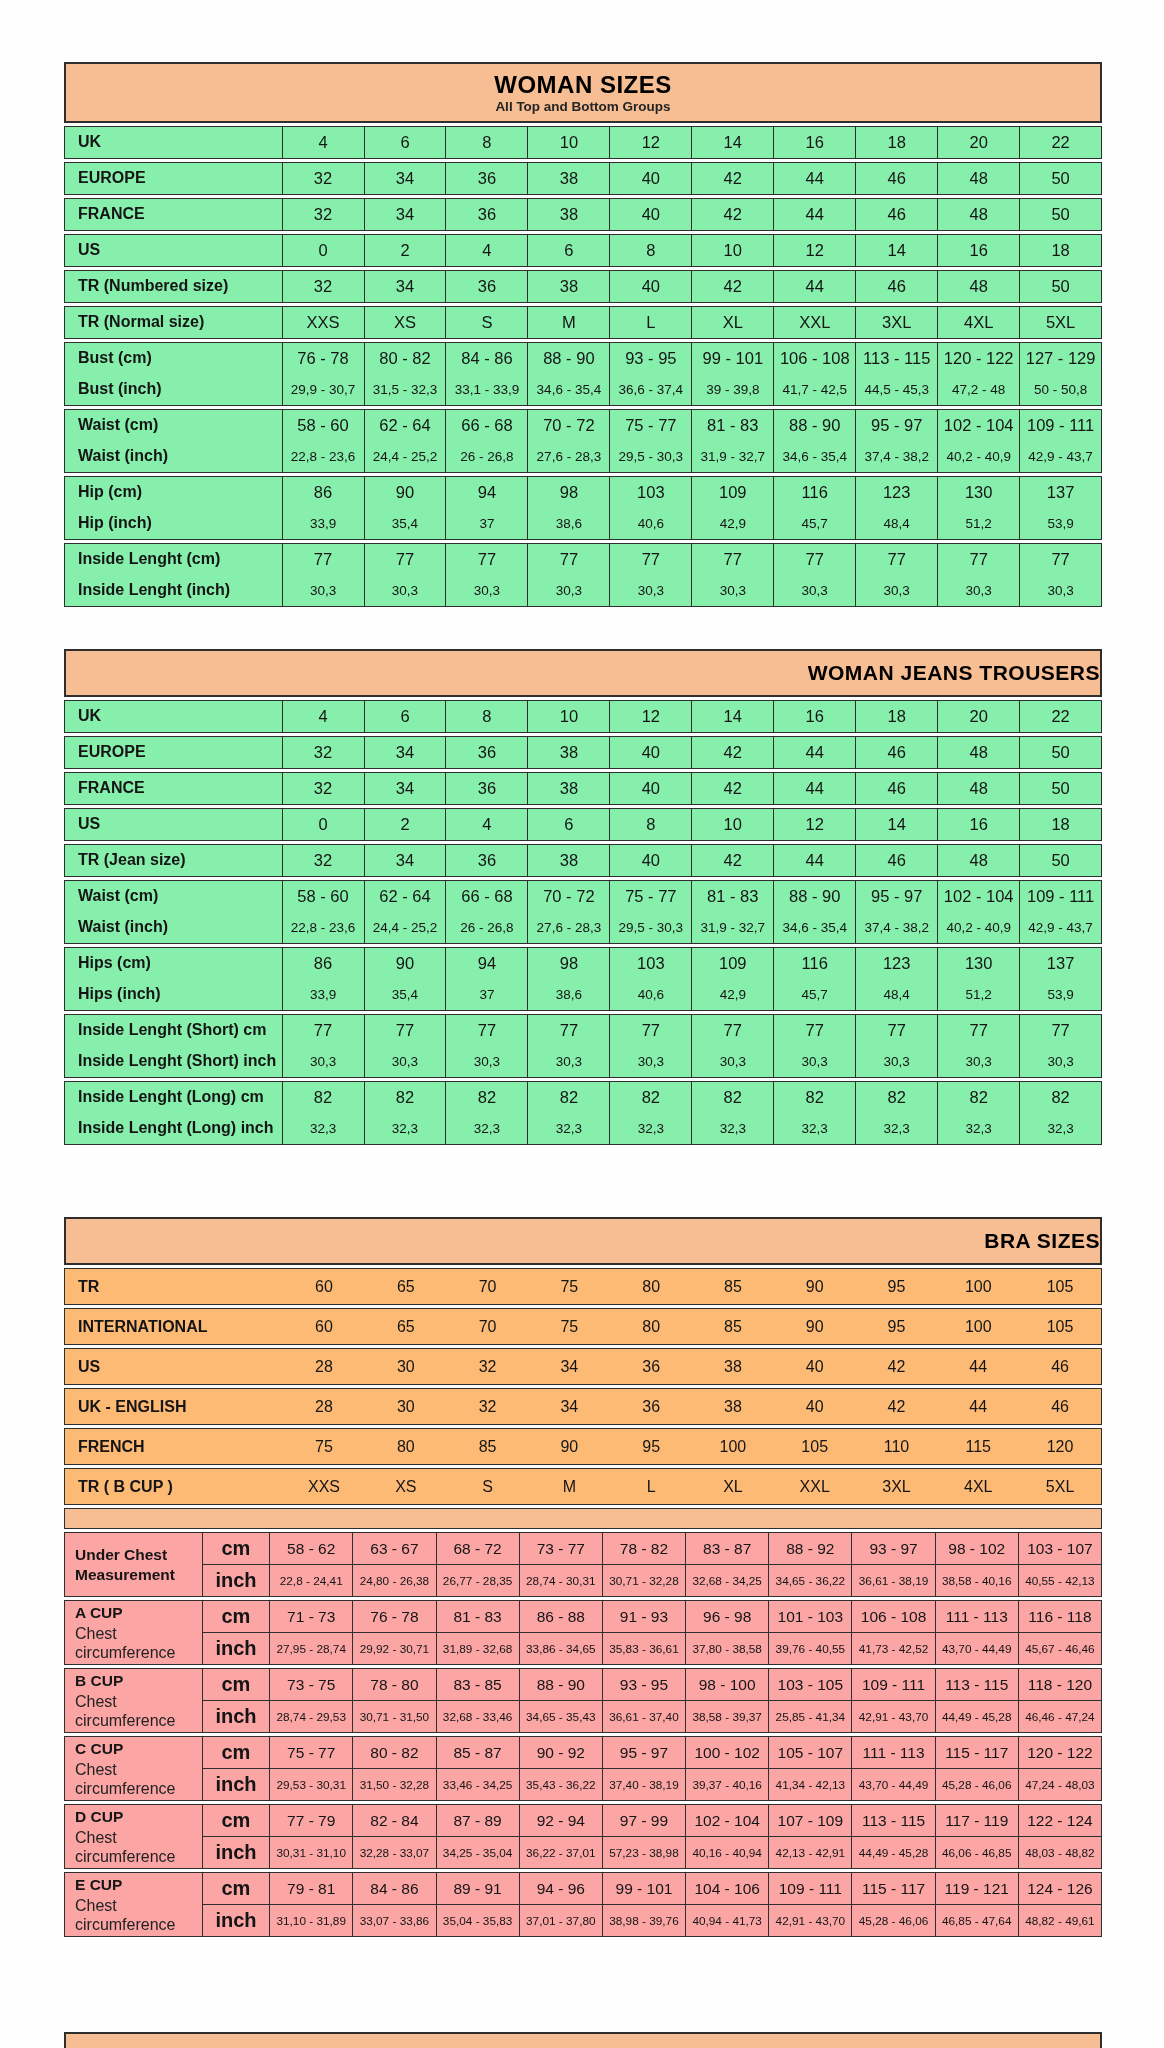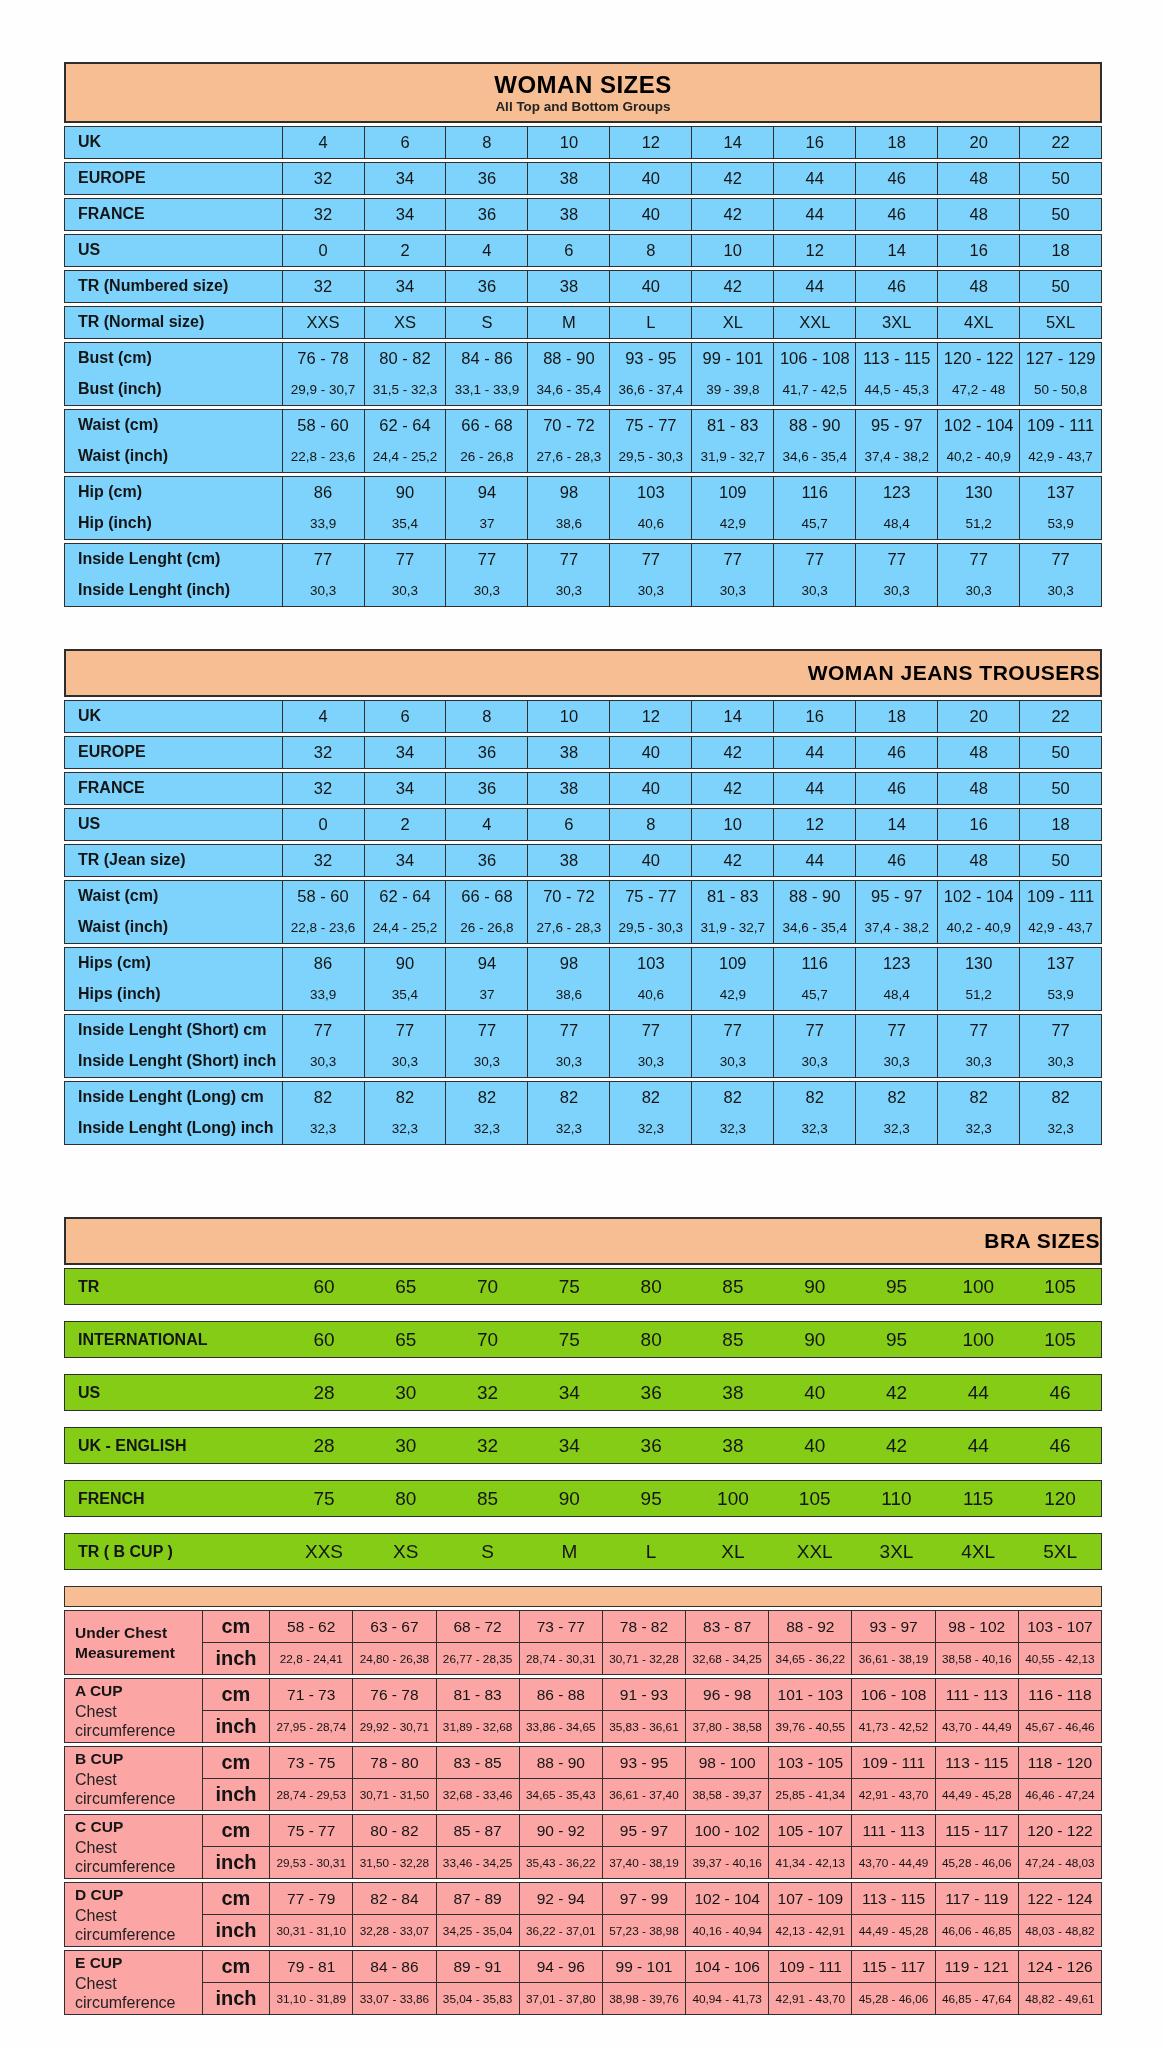--- a/index.html
+++ b/index.html
@@ -26,21 +26,21 @@
   .hdr-title{font-size:24px;font-weight:bold;letter-spacing:.5px;color:#000000;line-height:1.15;}
   .hdr-sub{font-size:13.5px;font-weight:bold;color:#242424;line-height:1.2;}
   .hdr.slim{padding:10px 0;text-align:right;}
   .hdr.slim .hdr-title{font-size:21px;}
 
   
   .row{
     display:flex;
     align-items:stretch;
     border:1.5px solid #2f2f2f;
-    background:#7dd3fc;
+    background:#86efac;
     margin-bottom:3px;
   }
   .cell{
     display:flex;align-items:center;justify-content:center;
     border-right:1.5px solid #2f2f2f;
     box-sizing:border-box;
   }
   .cell:last-child{border-right:none;}
 
   
@@ -51,25 +51,25 @@
   .two{flex-direction:column;align-items:stretch;justify-content:center;}
   .label.two{align-items:flex-start;}
   .lline{height:31px;display:flex;align-items:center;font-weight:bold;font-size:16px;}
   .vline{height:31px;display:flex;align-items:center;justify-content:center;}
   .vline.topv{font-size:16.5px;}
   .vline.botv{font-size:13.5px;}
 
   
   .plain-row{
     display:flex;align-items:stretch;
-    border:1.5px solid #2f2f2f;background:#84cc16;margin-bottom:16px;
+    border:1.5px solid #2f2f2f;background:#fdba74;margin-bottom:3px;
     min-height:35px;
   }
   .plain-row .plabel{flex:0 0 19.8%;display:flex;align-items:center;padding-left:13px;font-weight:bold;font-size:16px;}
-  .plain-row .pval{flex:1;display:flex;align-items:center;justify-content:center;font-size:19px;}
+  .plain-row .pval{flex:1;display:flex;align-items:center;justify-content:center;font-size:16px;}
 
   .sep-bar{
     height:19px;background:#f6be92;border:1.5px solid #2f2f2f;margin-bottom:3px;
   }
 
   
   .cup-row{display:flex;align-items:stretch;border:1.5px solid #2f2f2f;background:#fca5a5;margin-bottom:3px;}
   .cuplabel{
     flex:0 0 13.3%;display:flex;flex-direction:column;justify-content:center;
     padding-left:10px;border-right:1.5px solid #2f2f2f;box-sizing:border-box;

